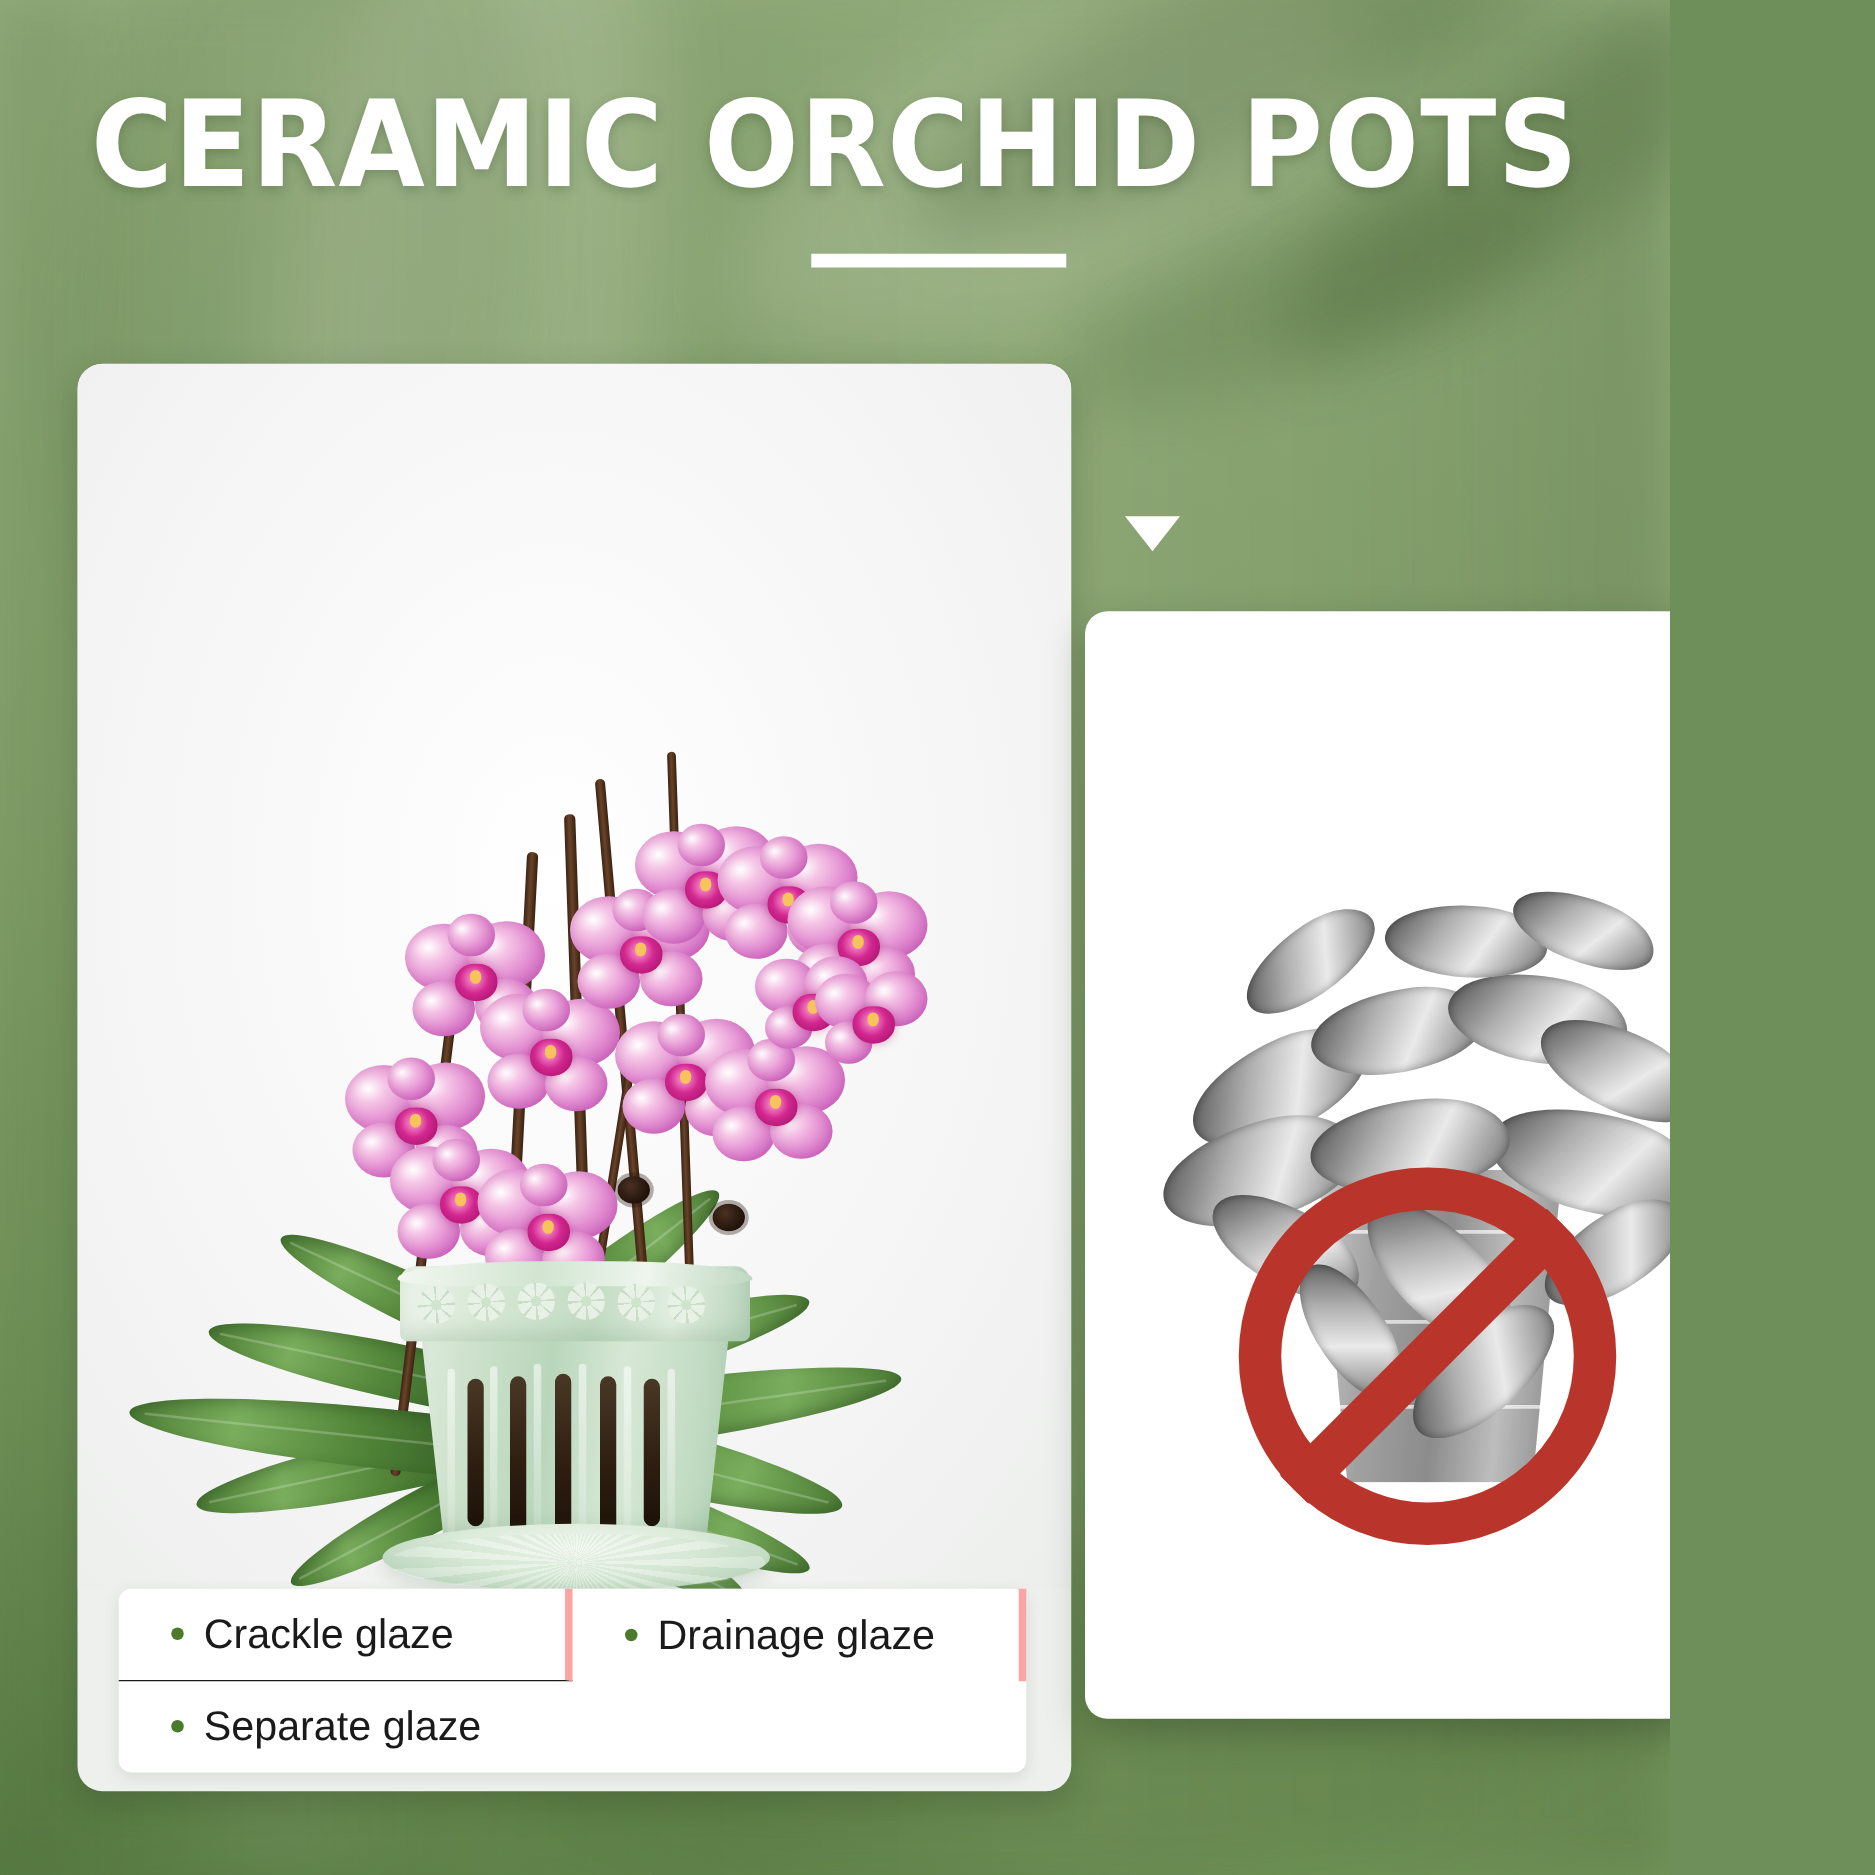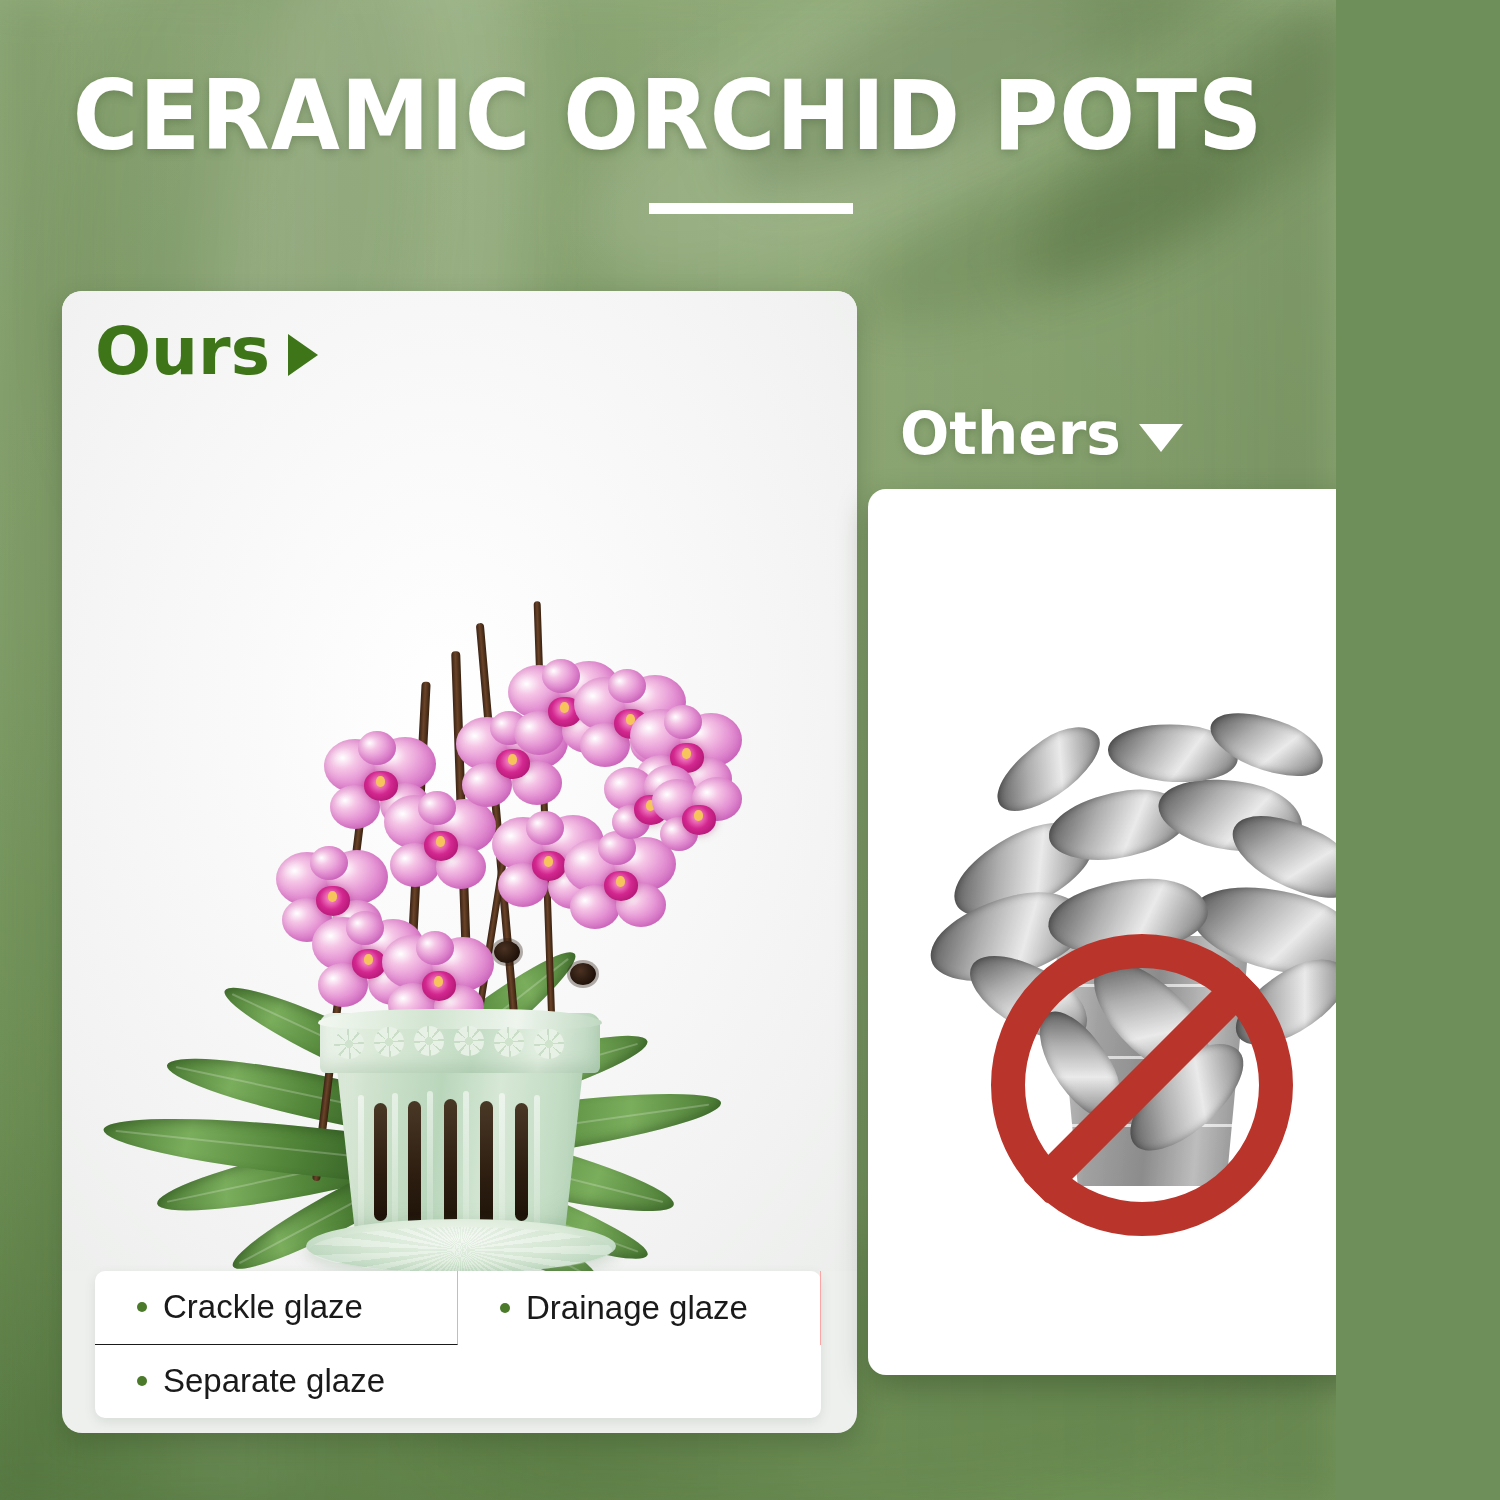--- a/index.html
+++ b/index.html
@@ -289,21 +289,21 @@
     color: #1a1a1a;
     font-family: "Liberation Sans", sans-serif;
     position: relative;
   }
   .feat .dot {
     width: 10px; height: 10px;
     border-radius: 50%;
     background: #4a7a2a;
     flex: 0 0 auto;
   }
-  .feat.c0 { border-right: 1px solid #fca5a5; }
+  .feat.c0 { border-right: 6px solid #fca5a5; }
   .feat.r0 { border-bottom: 1px solid #1a1a1a; }
 
   
   .others-label {
     position: absolute;
     left: 900px;
     top: 405px;
     display: flex;
     align-items: center;
     gap: 18px;
@@ -558,44 +558,39 @@
         <div class="daisy" style="left:118px; top:35px;"></div>
         <div class="daisy" style="left:158px; top:35px;"></div>
         <div class="daisy" style="left:198px; top:36px;"></div>
         <div class="daisy" style="left:238px; top:38px;"></div>
 
         <div class="saucer"></div>
         <div class="saucer-scallop"></div>
       </div>
     </div>
 
-    <div class="ours-label">
-      <span class="ours-text">Ours</span>
-      <span class="tri-right"></span>
-    </div>
 
   </div>
 
   <div class="features">
     <div class="feat c0 r0">
       <span class="dot"></span>
       <span>Crackle glaze</span>
     </div>
     <div class="feat c0">
       <span class="dot"></span>
       <span>Drainage glaze</span>
     </div>
     <div class="feat">
       <span class="dot"></span>
       <span>Separate glaze</span>
     </div>
   </div>
 
   <div class="others-label">
-    <span class="others-text">Others</span>
     <span class="tri-down"></span>
   </div>
 
   <div class="card-others">
     <div class="bad-plant">
 
       <div class="bw-pot"></div>
       <div class="bw-pot-line" style="left:122px; top:300px; width:204px;"></div>
       <div class="bw-pot-line" style="left:128px; top:372px; width:192px;"></div>
       <div class="bw-pot-line" style="left:134px; top:440px; width:180px;"></div>

